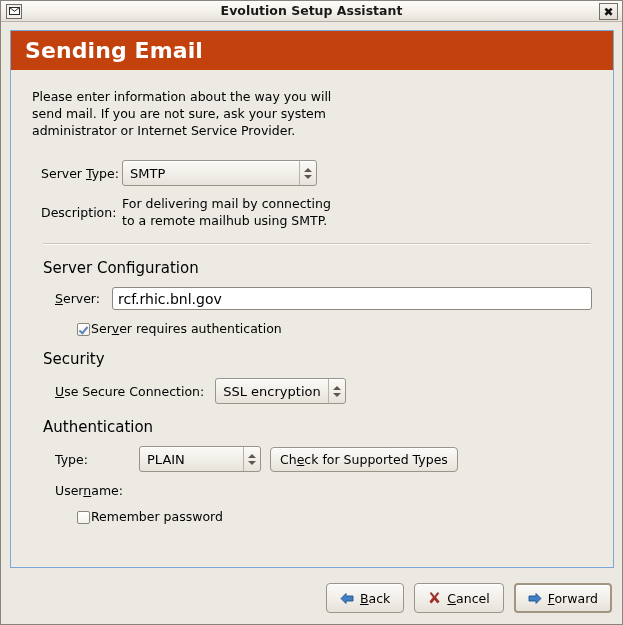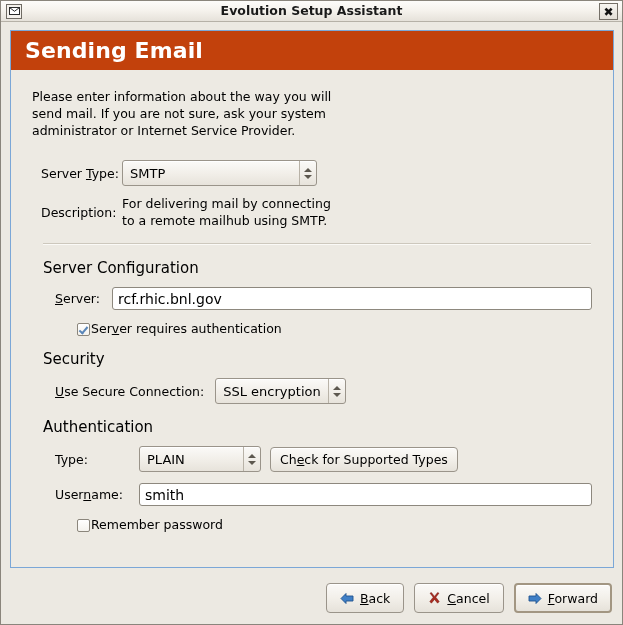--- a/index.html
+++ b/index.html
@@ -350,21 +350,20 @@
         </div>
         <div class="btn plain" style="margin-left:9px;">
           <span><span>Ch</span><u>e</u><span>ck for Supported Types</span></span>
         </div>
       </div>
 
       <div class="row" style="margin-top:11px;">
         <div class="lbl" style="width:110px;padding-left:26px;box-sizing:border-box;">
           <span>User</span><u>n</u><span>ame:</span>
         </div>
-        <div class="entry" style="width:453px;">smith</div>
       </div>
 
       <div class="chk-row" style="margin:11px 0 0 48px;">
         <span class="chk"></span>
         <span class="lbl">Remember password</span>
       </div>
 
     </div>
   </div>
 

